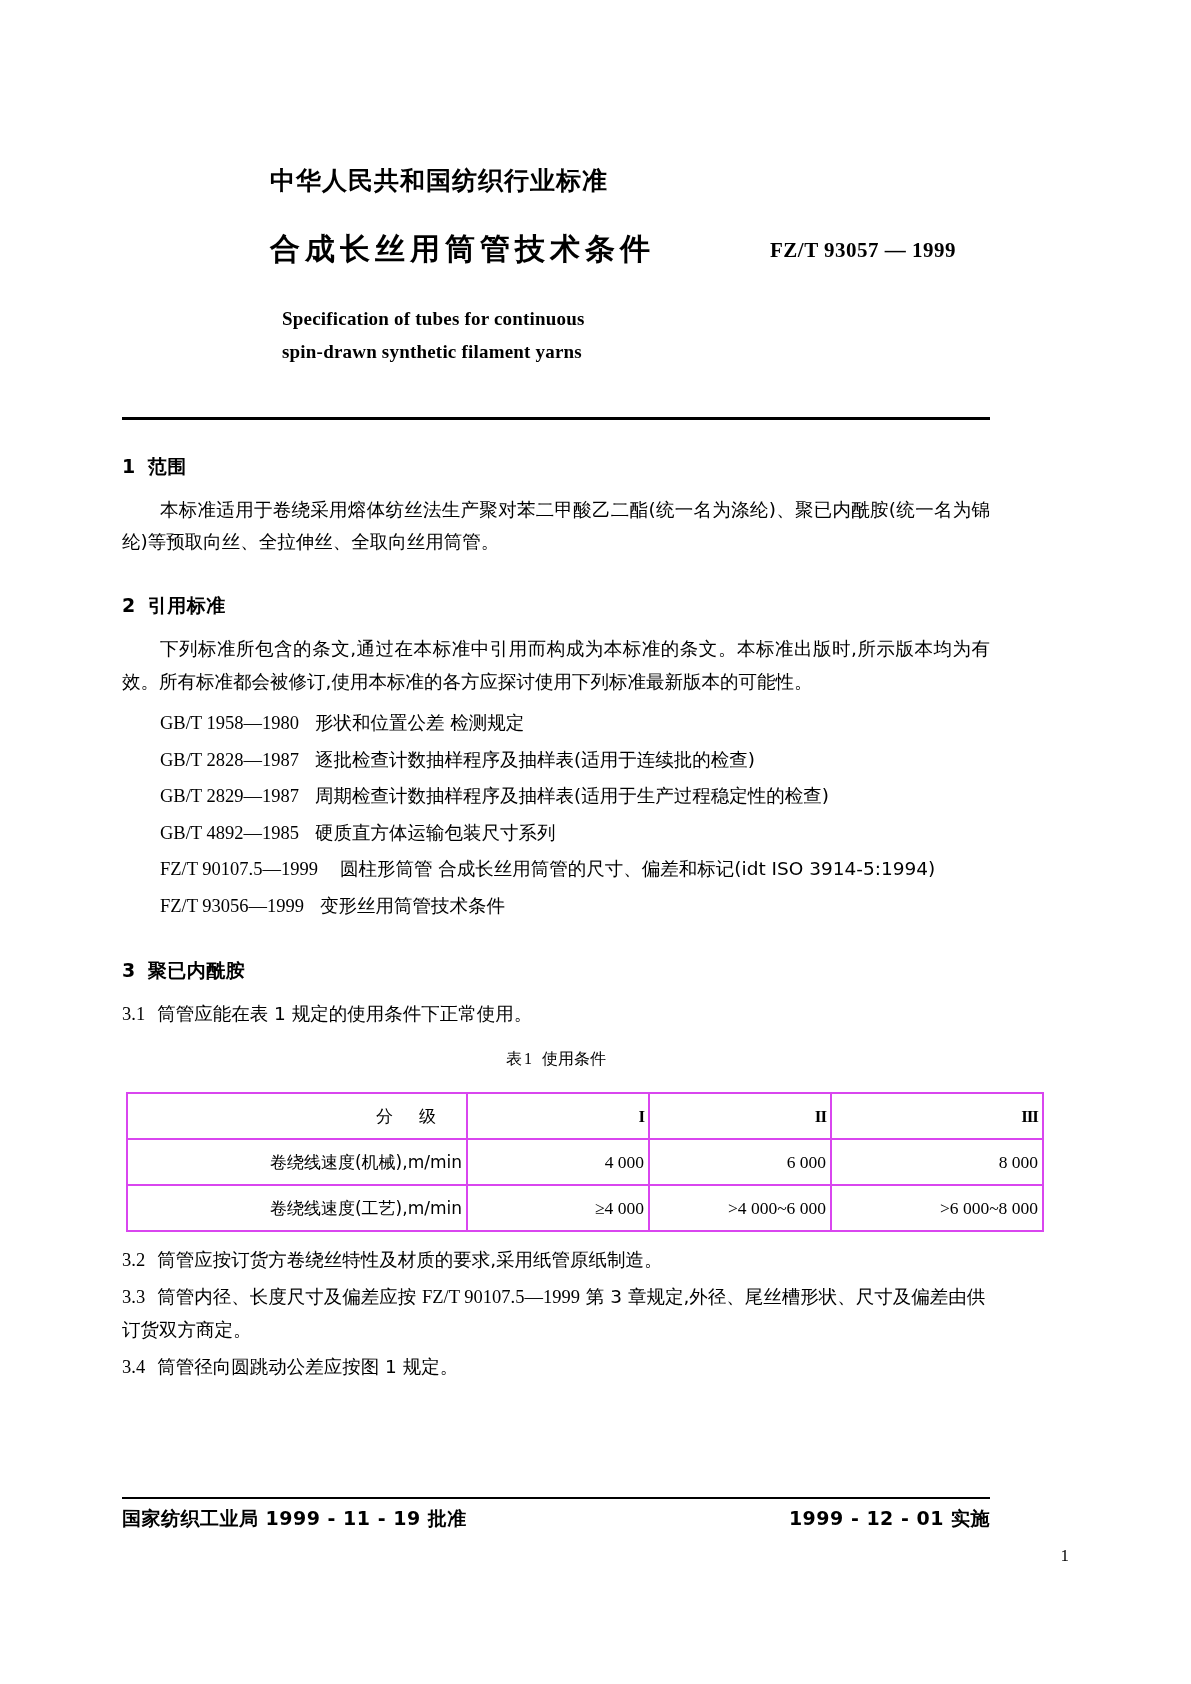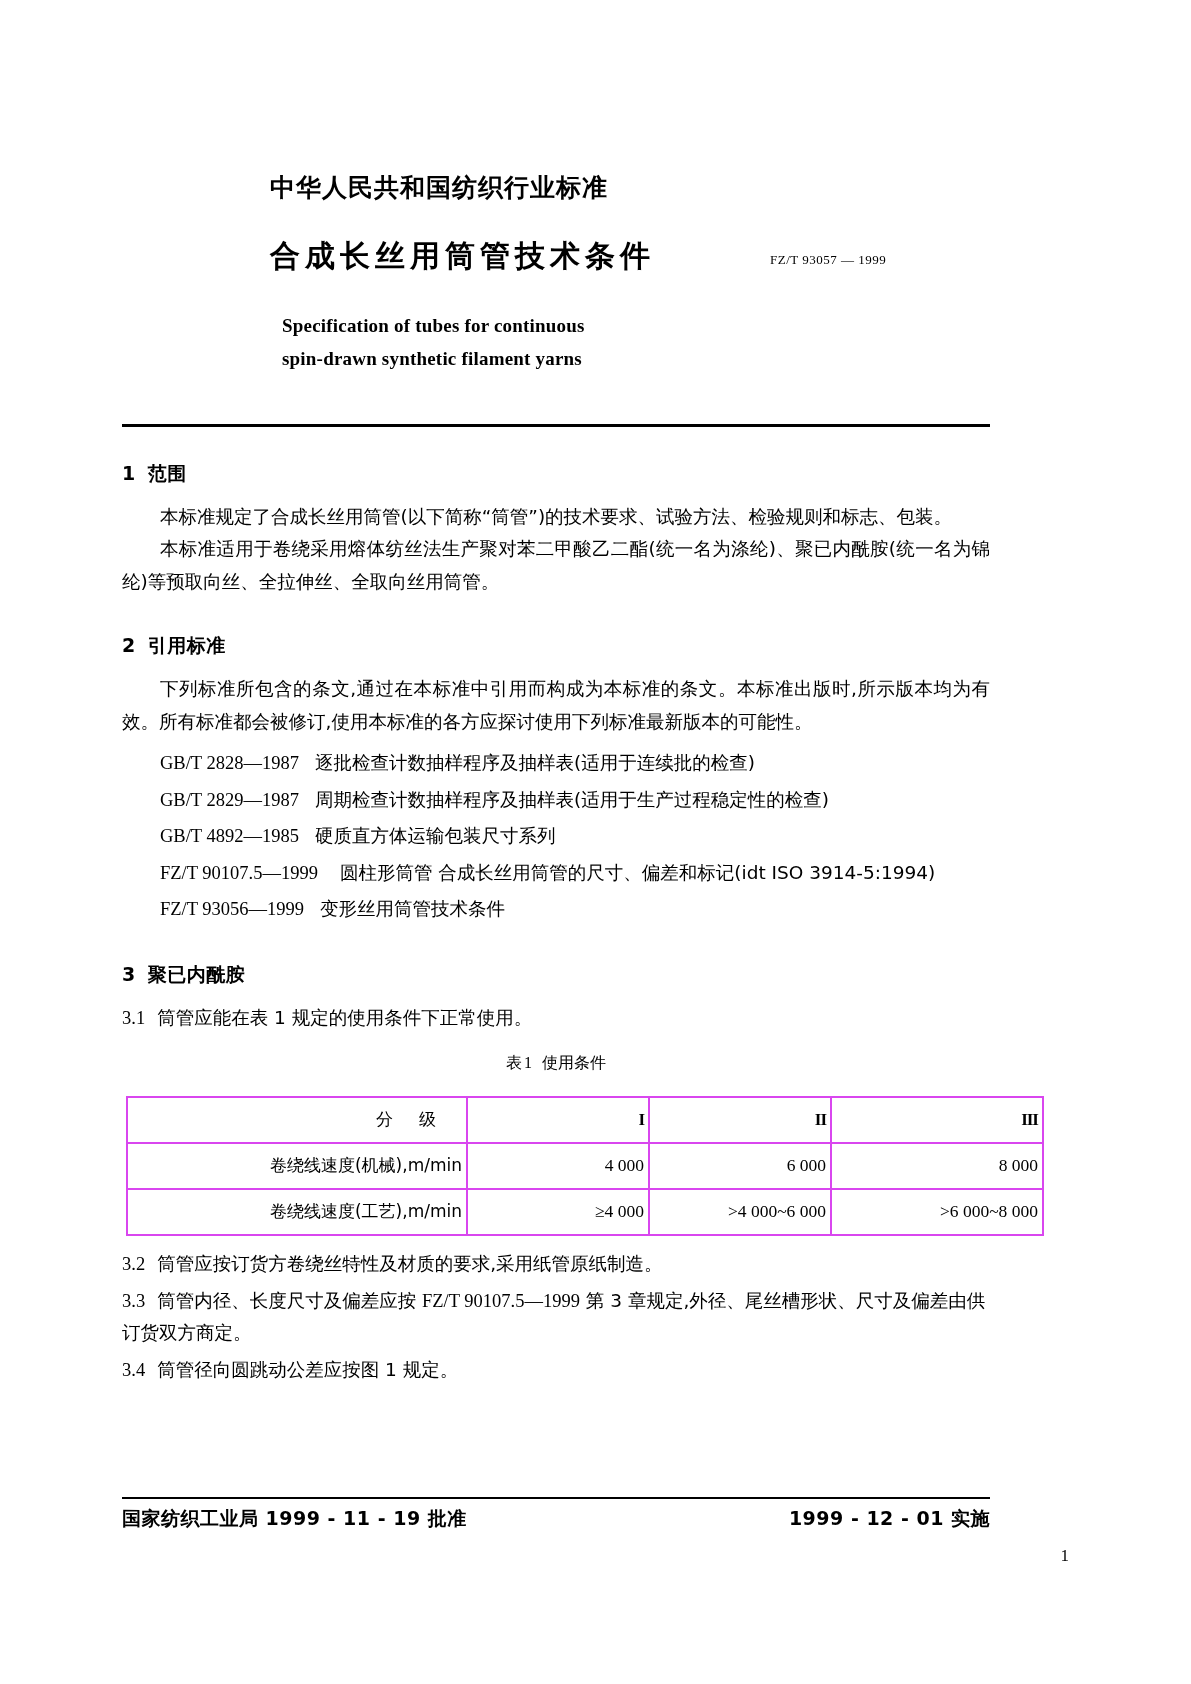--- a/index.html
+++ b/index.html
@@ -18,21 +18,21 @@
   .page {
     position: absolute;
     left: 0; top: 0;
     width: 1191px;
     height: 1684px;
     background: #fff;
   }
   .content {
     position: absolute;
     left: 122px;
-    top: 11px;
+    top: 4px;
     width: 868px;
   }
 
   
   .hdr-org {
     font-family: "DejaVu Sans", "Liberation Sans", sans-serif;
     font-weight: bold;
     font-size: 25px;
     letter-spacing: 1px;
     margin-top: 160px;
@@ -47,22 +47,22 @@
   }
   .doc-title {
     font-family: "DejaVu Sans", "Liberation Sans", sans-serif;
     font-weight: bold;
     font-size: 30px;
     letter-spacing: 5px;
     white-space: nowrap;
   }
   .doc-number {
     font-family: "Liberation Serif", "DejaVu Serif", serif;
-    font-weight: normal;
-    font-size: 13px;
+    font-weight: bold;
+    font-size: 21px;
     letter-spacing: 0.5px;
     white-space: nowrap;
     margin-left: 115px;
     position: relative;
     top: -2px;
   }
   .en-title {
     margin-left: 160px;
     margin-top: 32px;
     font-family: "Liberation Serif", "DejaVu Serif", serif;
@@ -222,29 +222,31 @@
     <div class="en-title">
       <div>Specification of tubes for continuous</div>
       <div>spin-drawn synthetic filament yarns</div>
     </div>
 
     <div class="rule-top"></div>
 
     <div class="sec-head">
       <span class="num">1</span><span>范围</span>
     </div>
-    <div class="para indent">本标准规定了合成长丝用筒管(以下简称“筒管”)的技术要求、试验方法、检验规则和标志、包装。</div>
     <div class="para indent">本标准适用于卷绕采用熔体纺丝法生产聚对苯二甲酸乙二酯(统一名为涤纶)、聚已内酰胺(统一名为锦纶)等预取向丝、全拉伸丝、全取向丝用筒管。</div>
 
     <div class="sec-head">
       <span class="num">2</span><span>引用标准</span>
     </div>
     <div class="para indent">下列标准所包含的条文,通过在本标准中引用而构成为本标准的条文。本标准出版时,所示版本均为有效。所有标准都会被修订,使用本标准的各方应探讨使用下列标准最新版本的可能性。</div>
 
     <div class="ref-list">
+      <div class="ref-item">
+        <span class="ref-code">GB/T 1958—1980</span><span class="ref-text">形状和位置公差   检测规定</span>
+      </div>
       <div class="ref-item">
         <span class="ref-code">GB/T 2828—1987</span><span class="ref-text">逐批检查计数抽样程序及抽样表(适用于连续批的检查)</span>
       </div>
       <div class="ref-item">
         <span class="ref-code">GB/T 2829—1987</span><span class="ref-text">周期检查计数抽样程序及抽样表(适用于生产过程稳定性的检查)</span>
       </div>
       <div class="ref-item">
         <span class="ref-code">GB/T 4892—1985</span><span class="ref-text">硬质直方体运输包装尺寸系列</span>
       </div>
       <div class="ref-item">

